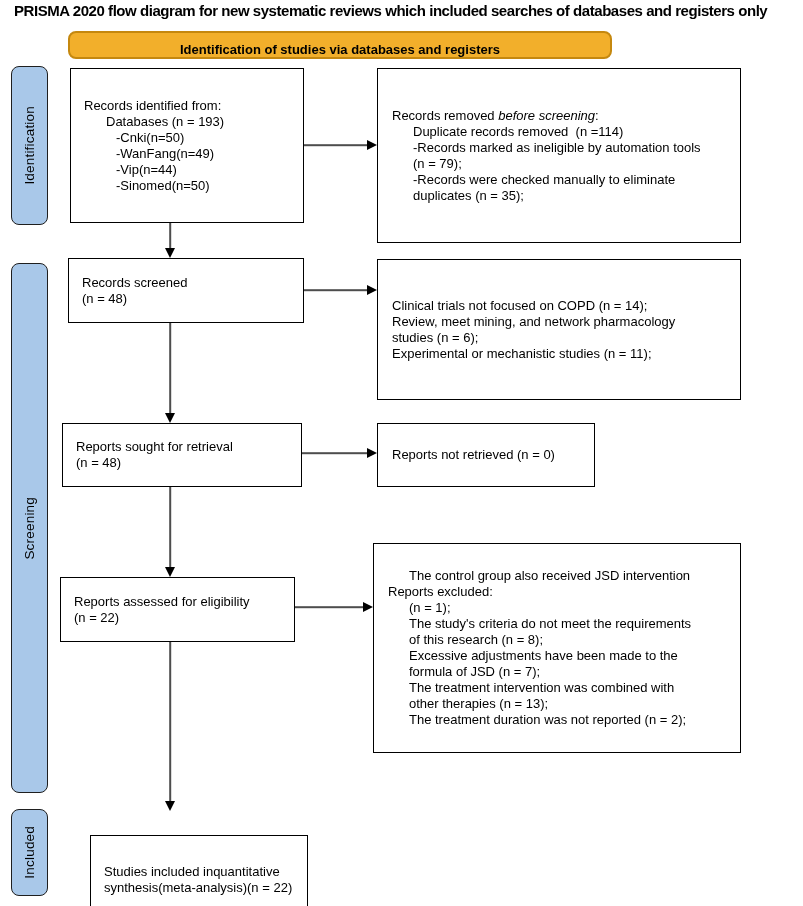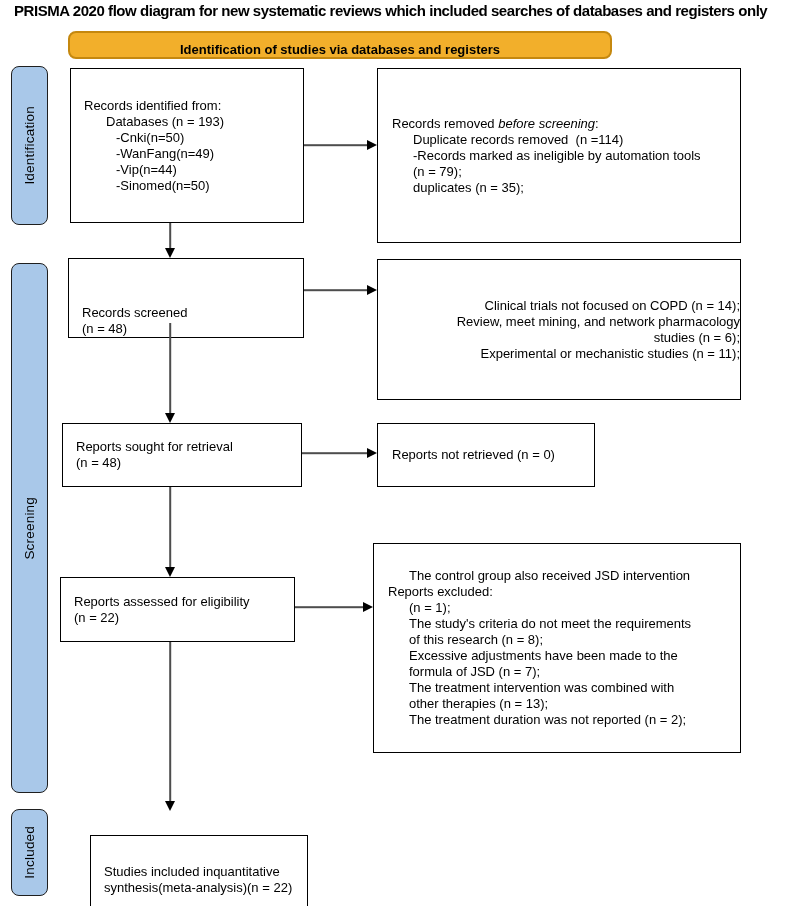--- a/index.html
+++ b/index.html
@@ -70,21 +70,21 @@
 
   <div class="box" style="left:70px;top:68px;width:234px;height:155px;">
     <div class="line ind0">Records identified from:</div>
     <div class="line ind1">Databases (n = 193)</div>
     <div class="line ind2">-Cnki(n=50)</div>
     <div class="line ind2">-WanFang(n=49)</div>
     <div class="line ind2">-Vip(n=44)</div>
     <div class="line ind2">-Sinomed(n=50)</div>
   </div>
 
-  <div class="box" style="left:68px;top:258px;width:236px;height:80px;justify-content:flex-end;">
+  <div class="box" style="left:68px;top:258px;width:236px;height:65px;">
     <div class="line ind0">Records screened</div>
     <div class="line ind0">(n = 48)</div>
   </div>
 
   <div class="box" style="left:62px;top:423px;width:240px;height:64px;">
     <div class="line ind0">Reports sought for retrieval</div>
     <div class="line ind0">(n = 48)</div>
   </div>
 
   <div class="box" style="left:60px;top:577px;width:235px;height:65px;">
@@ -95,24 +95,25 @@
   <div class="box" style="left:67px;top:835px;width:218px;height:89px;margin-left:23px;">
     <div class="line ind0">Studies included inquantitative</div>
     <div class="line ind0">synthesis(meta-analysis)(n = 22)</div>
   </div>
 
   <div class="box" style="left:377px;top:68px;width:364px;height:175px;">
     <div class="line rpad0"><span>Records removed </span><span class="it">before screening</span><span>:</span></div>
     <div class="line rpad1">Duplicate records removed  (n =114)</div>
     <div class="line rpad1">-Records marked as ineligible by automation tools</div>
     <div class="line rpad1">(n = 79);</div>
+    <div class="line rpad1">-Records were checked manually to eliminate</div>
     <div class="line rpad1">duplicates (n = 35);</div>
   </div>
 
-  <div class="box" style="left:377px;top:259px;width:364px;height:141px;text-align:right;">
+  <div class="box" style="left:377px;top:259px;width:364px;height:141px;">
     <div class="line rpad0">Clinical trials not focused on COPD (n = 14);</div>
     <div class="line rpad0">Review, meet mining, and network pharmacology</div>
     <div class="line rpad0">studies (n = 6);</div>
     <div class="line rpad0">Experimental or mechanistic studies (n = 11);</div>
   </div>
 
   <div class="box" style="left:377px;top:423px;width:218px;height:64px;">
     <div class="line rpad0">Reports not retrieved (n = 0)</div>
   </div>
 

